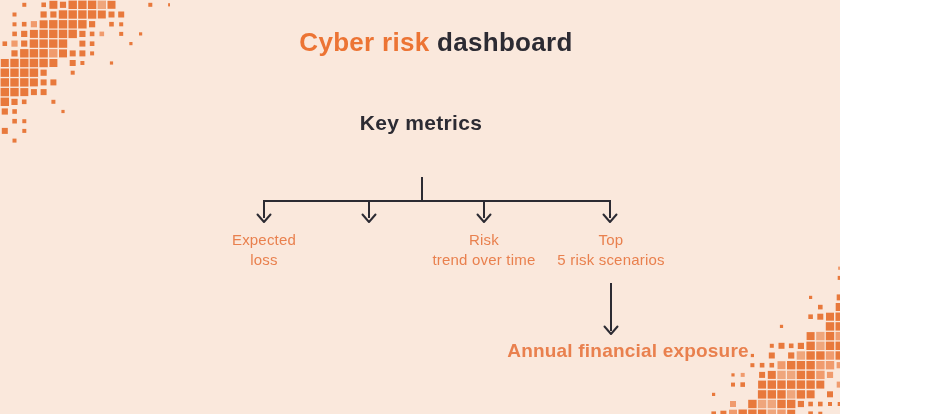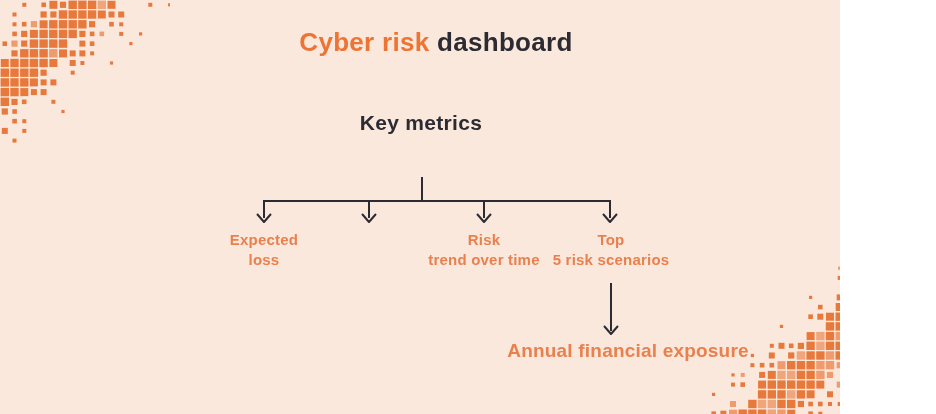--- a/index.html
+++ b/index.html
@@ -30,21 +30,21 @@
   }
   .connectors{position:absolute;top:0;left:0;pointer-events:none;}
   .connectors path{
     stroke:var(--dark,#2C2B33);stroke-width:2;fill:none;
   }
   .connectors path.head{stroke-linecap:round;stroke-linejoin:round;}
   .branch{
     position:absolute;top:230px;width:170px;
     transform:translateX(-50%);
     text-align:center;
-    font-size:15px;font-weight:bold;line-height:1.35;
+    font-size:15px;font-weight:normal;line-height:1.35;
     letter-spacing:.2px;
     color:var(--label,#E9804E);
     white-space:pre-line;
   }
   .subnode{
     position:absolute;top:340px;left:628px;
     transform:translateX(-50%);
     font-size:19px;font-weight:bold;letter-spacing:.2px;
     color:var(--label,#E9804E);
     white-space:nowrap;

